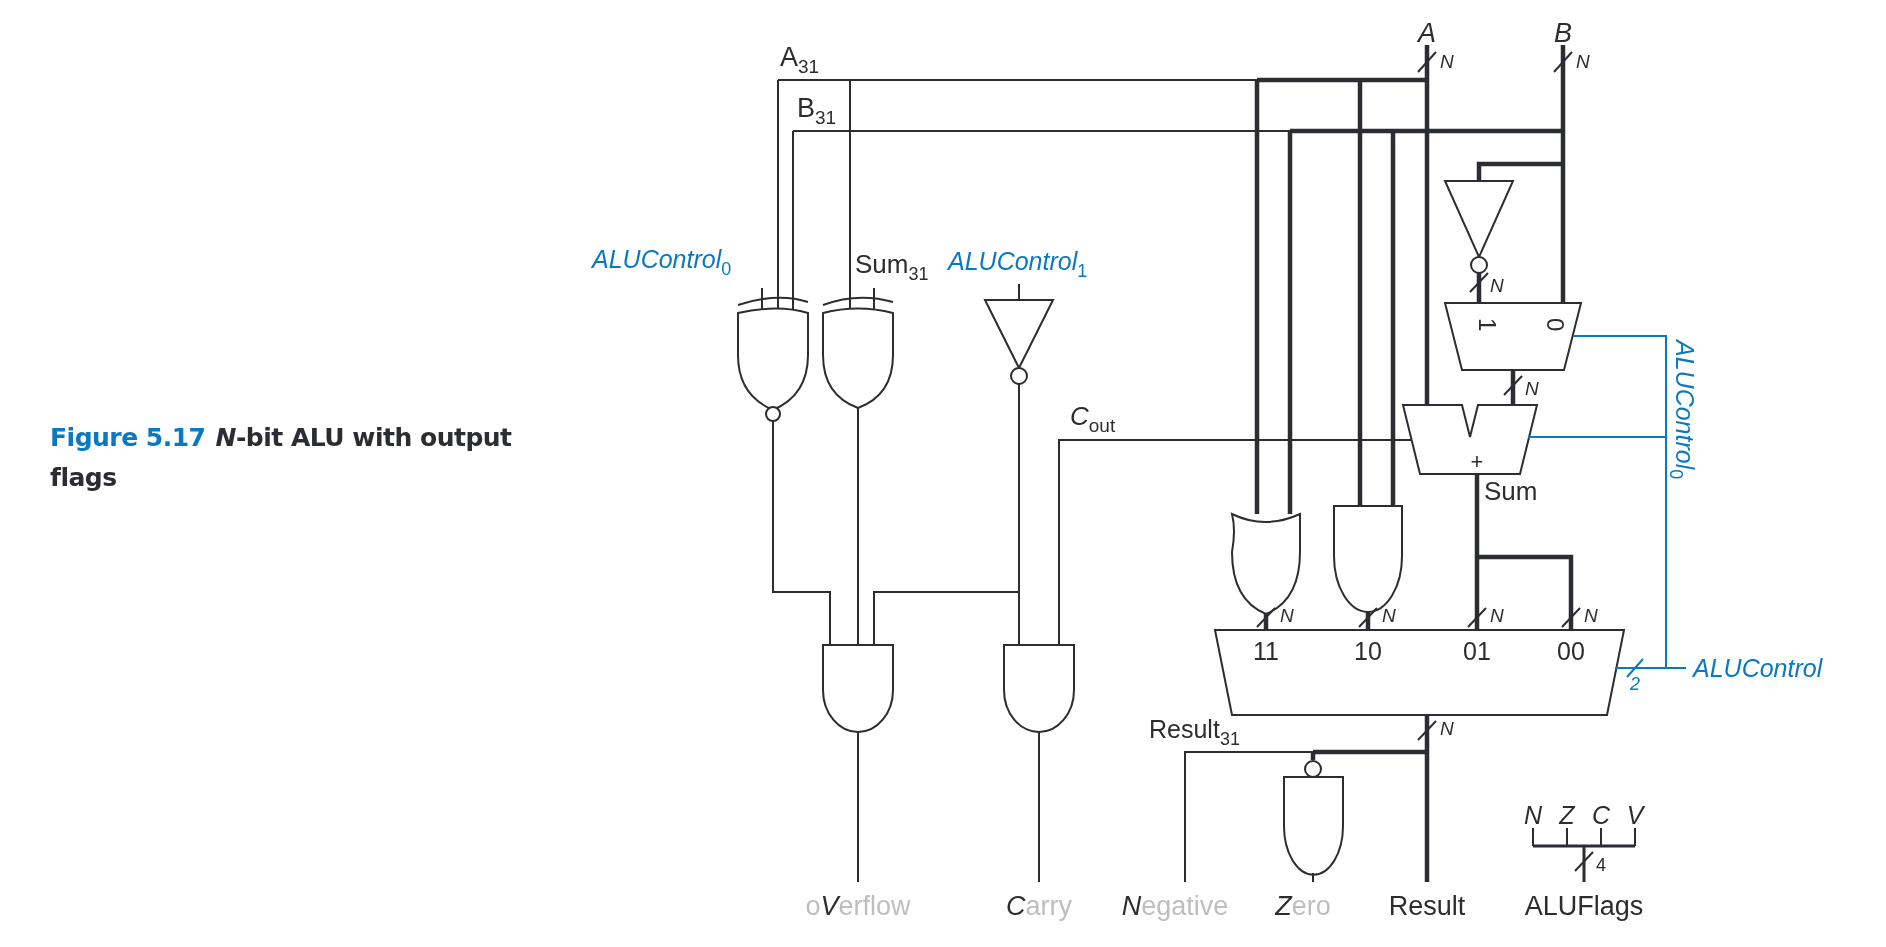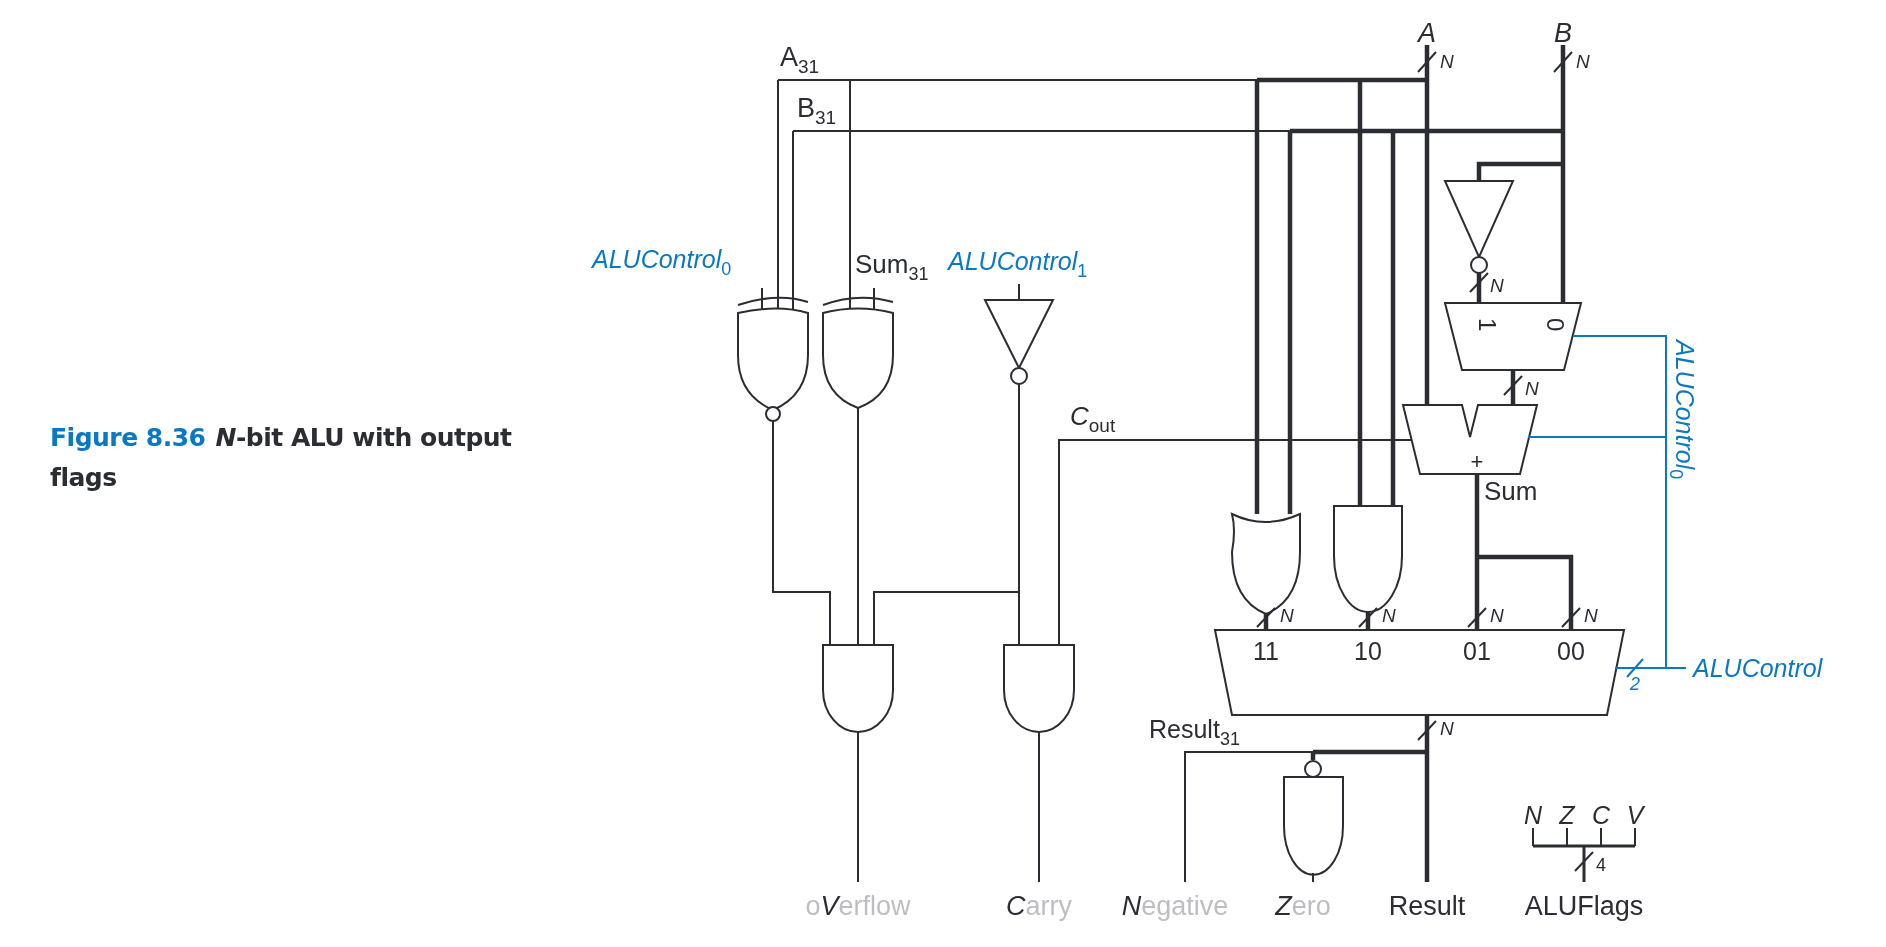--- a/index.html
+++ b/index.html
@@ -14,21 +14,21 @@
   .blue { stroke:#0a78c2; stroke-width:2; fill:none; }
   .t { font-family:"Liberation Sans", sans-serif; fill:#2b2d33; }
   .tb { font-family:"Liberation Sans", sans-serif; fill:#0a78c2; font-style:italic; }
   .ti { font-style:italic; }
   .grey { fill:#bdbec2; }
 </style>
 </head>
 <body>
 
 <div id="caption">
-  <span class="fig">Figure 8.36</span><span class="ital">N</span><span>-bit ALU with output flags</span>
+  <span class="fig">Figure 5.17</span><span class="ital">N</span><span>-bit ALU with output flags</span>
 </div>
 
 <svg width="1886" height="947" viewBox="0 0 1886 947">
 
   <text class="t ti" x="1418" y="42" font-size="27">A</text>
   <text class="t ti" x="1554" y="42" font-size="27">B</text>
 
   <line class="bw" x1="1427" y1="45" x2="1427" y2="405"></line>
   <line class="w" x1="1418" y1="72" x2="1436" y2="52"></line>
   <text class="t ti" x="1440" y="68" font-size="19">N</text>

